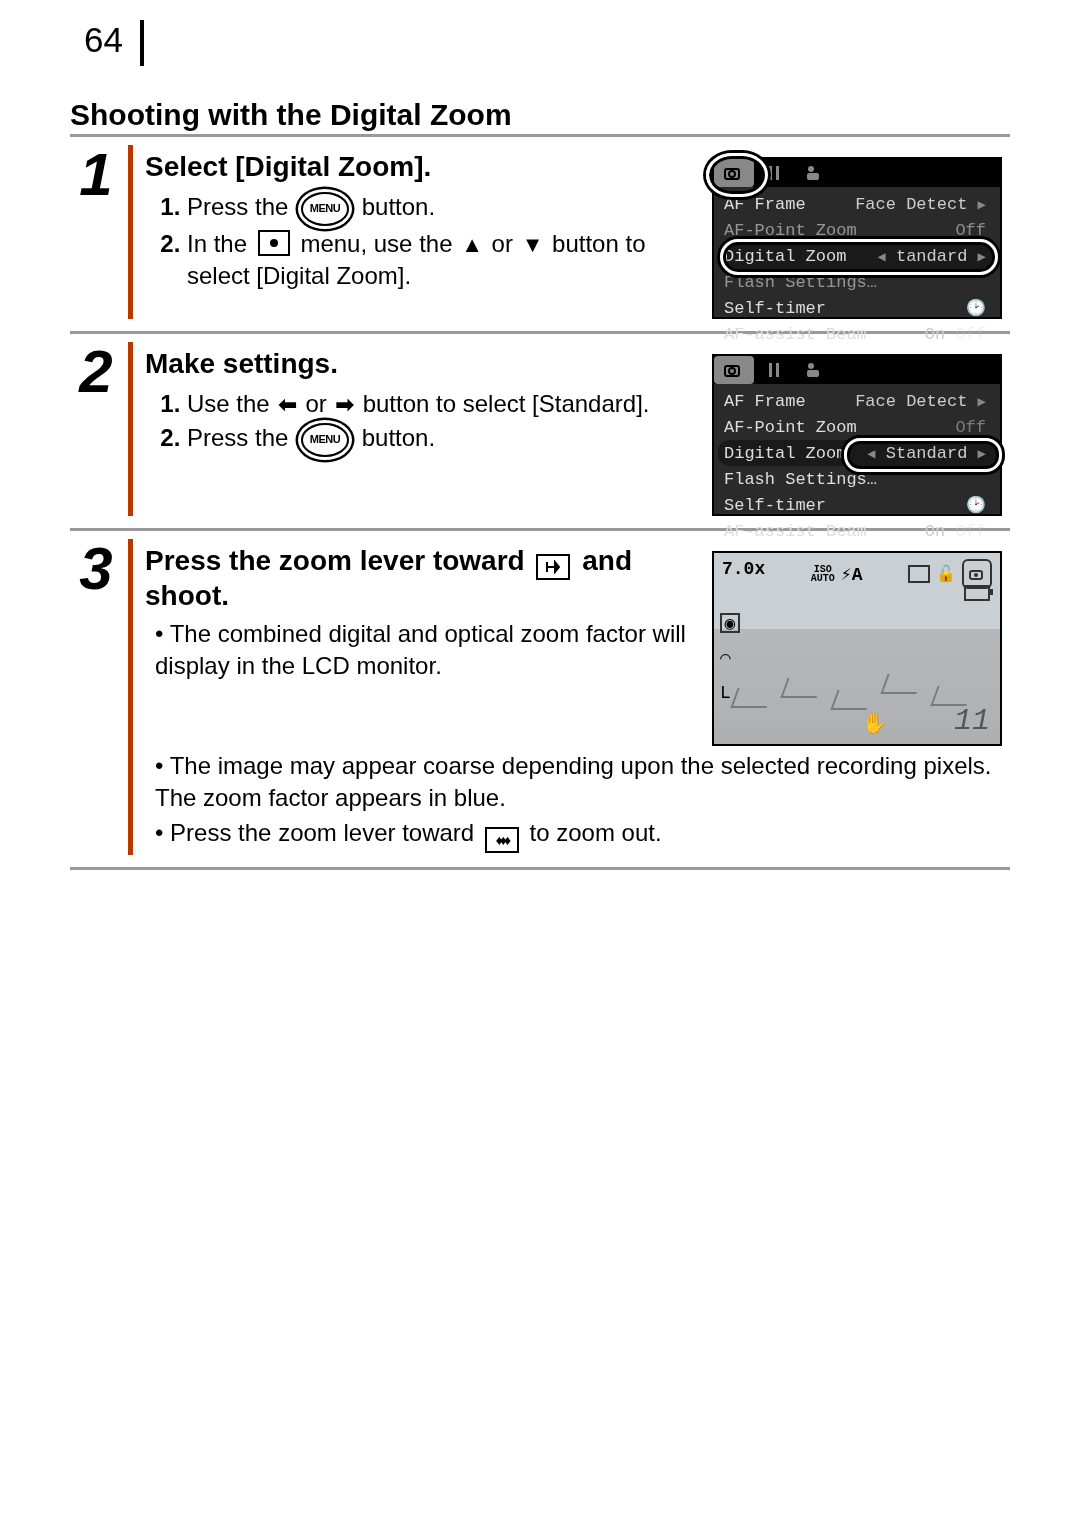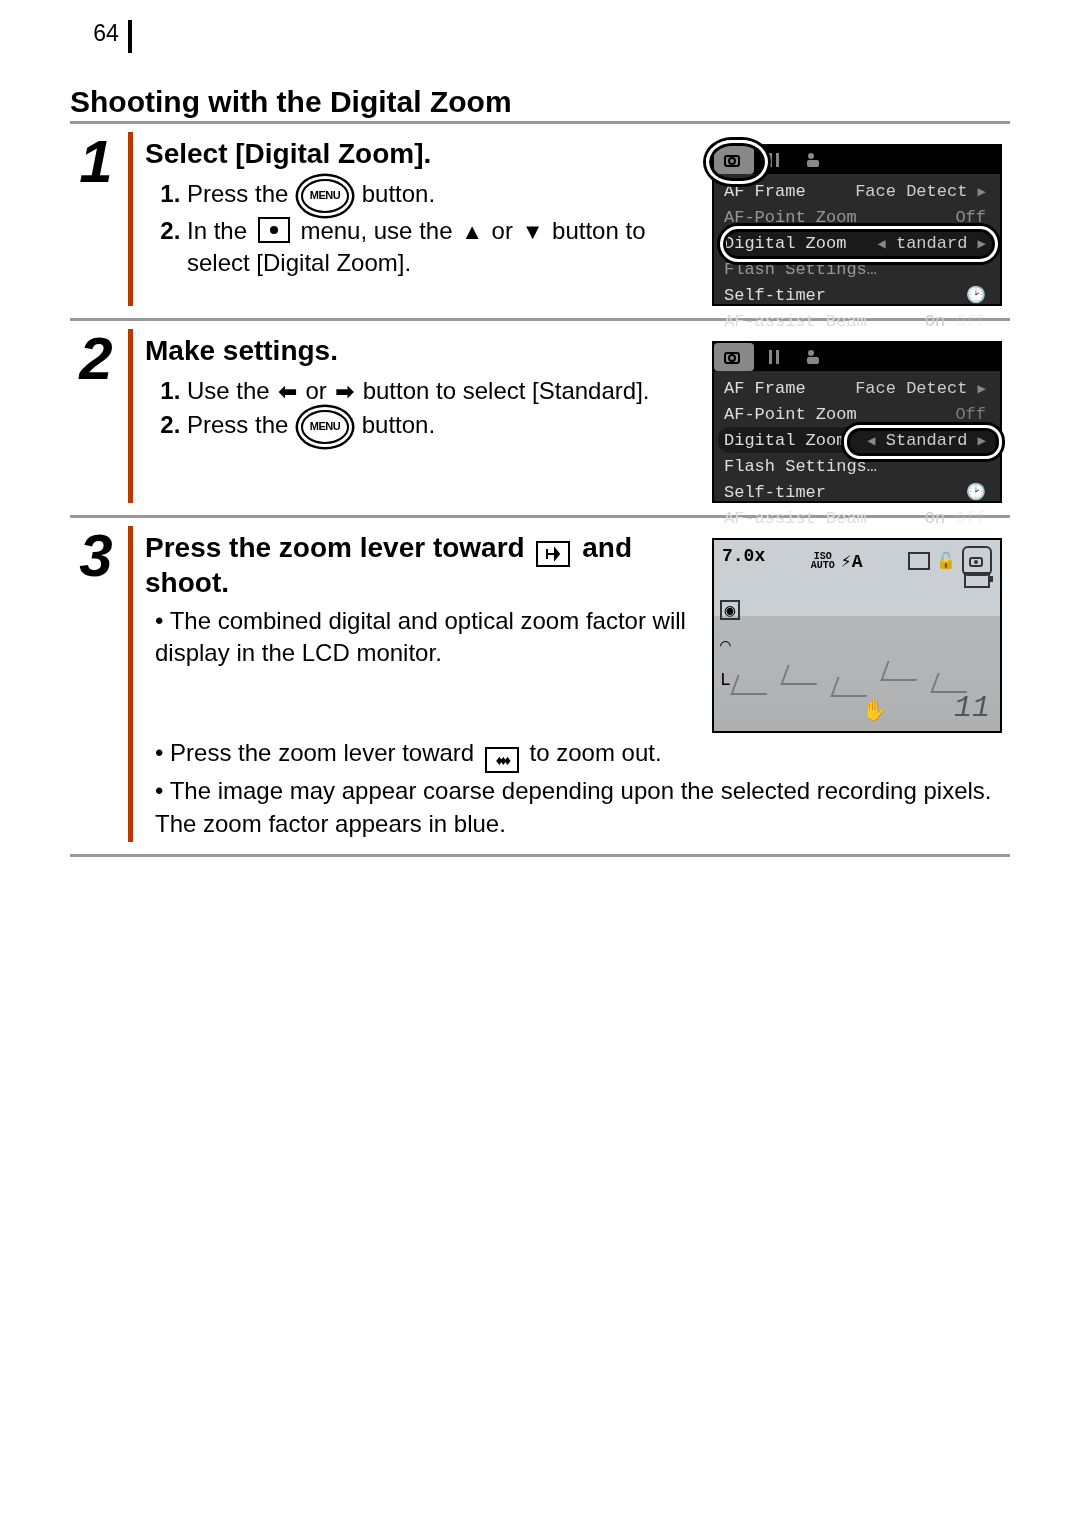--- a/index.html
+++ b/index.html
@@ -9,26 +9,26 @@
     font-family: Arial, Helvetica, sans-serif;
     color: #000;
     width: 1080px;
   }
   .page {
     width: 1080px;
     padding: 20px 70px 600px 70px;
     box-sizing: border-box;
   }
   .page-number {
-    font-size: 23px;
-    padding: 0 0 6px 14px;
+    font-size: 35px;
+    padding: 0 12px 6px 14px;
     border-right: 4px solid #000;
     display: inline-block;
     width: 44px;
-    text-align: center;
+    text-align: left;
   }
   .section-title {
     font-size: 30px;
     font-weight: 900;
     margin: 32px 0 2px 0;
   }
   .underline {
     height: 3px;
     background: #999;
     margin-bottom: 0;
@@ -475,24 +475,24 @@
             <span>◠</span>
             <span>L</span>
           </div>
           <div class="hand">✋</div>
           <div class="bottom-right">11</div>
         </div>
       </div>
 
       <div class="step-text" style="margin-top:4px;">
         <ul>
+          <li>The image may appear coarse depending upon the selected recording pixels. The zoom factor appears in blue.</li>
           <li>
             <span>Press the zoom lever toward </span>
             <span class="icon wide-icon">♦♦♦</span>
             <span> to zoom out.</span>
           </li>
-          <li>The image may appear coarse depending upon the selected recording pixels. The zoom factor appears in blue.</li>
         </ul>
       </div>
     </div>
   </div>
 
 </div>
 
 </body></html>

